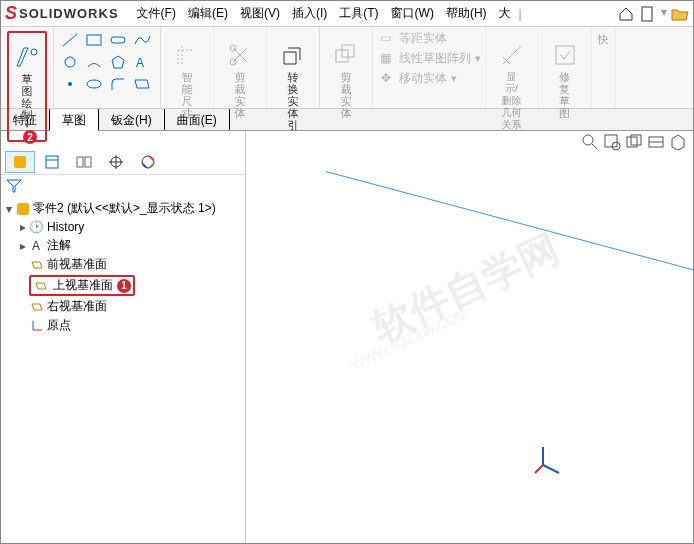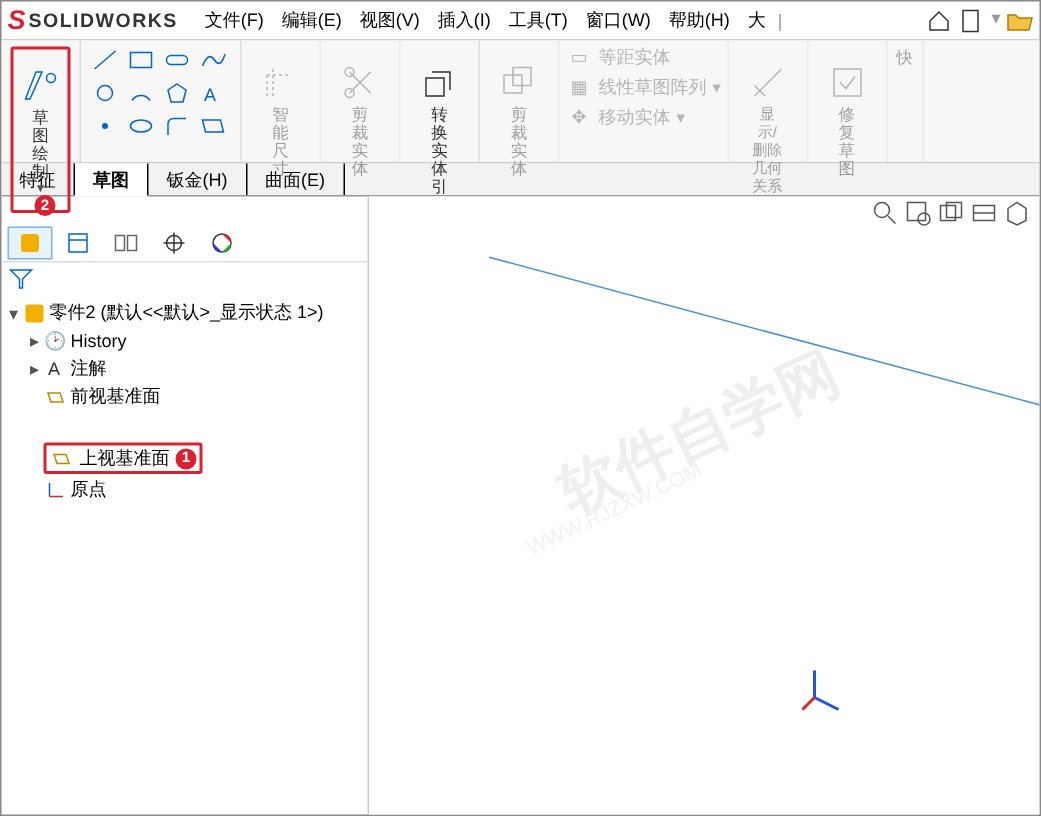--- a/index.html
+++ b/index.html
@@ -17,32 +17,32 @@
 .rib-big{display:flex;flex-direction:column;align-items:center;width:40px;padding:10px;cursor:pointer;}
 .rib-big .ic{width:28px;height:28px;}
 .rib-lbl{font-size:11px;color:#333;text-align:center;line-height:12px;margin-top:2px;}
 .rib-grid{display:grid;grid-template-columns:repeat(4,22px);grid-template-rows:repeat(3,20px);gap:2px;}
 .rib-grid .ic{width:20px;height:18px;}
 .hl1{border:2px solid #d92231;border-radius:2px;}
 .badge{position:absolute;width:14px;height:14px;border-radius:7px;background:#d92231;color:#fff;display:flex;align-items:center;justify-content:center;font-size:10px;font-weight:bold;}
 .disabled{opacity:.45;}
 .tabs{height:22px;display:flex;border-bottom:1px solid #999;background:#f2f2f2;}
 .tab{padding:3px 12px;border-right:1px solid #000000;cursor:pointer;}
-.tab.active{background:#fff;border-bottom:1px solid #fff;margin-bottom:-1px;font-weight:bold;}
+.tab.active{background:#fff;border-bottom:1px solid #fff;margin-bottom:-1px;}
 .main{display:flex;height:calc(544px - 26px - 82px - 22px);}
 .side{width:245px;border-right:1px solid #ccc;display:flex;flex-direction:column;}
 .side-icons{height:26px;display:flex;align-items:center;gap:2px;padding:0 4px;border-bottom:1px solid #ddd;margin-top:18px;}
 .side-icons .ibtn{width:30px;height:22px;display:flex;align-items:center;justify-content:center;border:1px solid transparent;}
 .side-icons .ibtn.active{background:#e5f3ff;border-color:#7eb4ea;}
 .filter-row{height:22px;padding:2px 4px;}
 .tree{flex:1;overflow:auto;padding:2px;}
 .tn{display:flex;align-items:center;padding:1px 0;white-space:nowrap;}
 .tn .arr{width:12px;display:inline-block;text-align:center;color:#555;}
 .tn .ti{width:16px;height:16px;display:inline-flex;align-items:center;justify-content:center;margin-right:2px;}
-.hl2{border:2px solid #d92231;border-radius:2px;display:inline-flex;align-items:center;padding:0 2px;margin-top:20px;}
+.hl2{border:2px solid #d92231;border-radius:2px;display:inline-flex;align-items:center;padding:0 2px;}
 .indent1{padding-left:14px;}
 .canvas{flex:1;position:relative;background:#fff;}
 .view-icons{position:absolute;top:2px;right:6px;display:flex;gap:4px;}
 .plane-line{position:absolute;top:40px;left:80px;width:400px;height:1px;background:#4a90d9;transform:rotate(15deg);transform-origin:left;}
 .wm{position:absolute;top:130px;left:120px;transform:rotate(-25deg);color:#eee;font-size:40px;font-weight:bold;pointer-events:none;}
 .wm2{position:absolute;top:200px;left:100px;transform:rotate(-25deg);color:#f2f2f2;font-size:14px;pointer-events:none;}
 .triad{position:absolute;bottom:70px;right:130px;}
 svg{display:block;}
 .rib-vert{display:flex;flex-direction:column;gap:2px;padding:2px 4px;}
 .rib-small{display:flex;align-items:center;gap:4px;font-size:11px;color:#666;}
@@ -329,20 +329,29 @@
               </svg>
             </span>
           <span class="sel" style="padding:0 2px">上视基准面</span>
           <span class="badge" style="position:relative;margin-left:2px">1</span>
         </span>
       </div>
       <div class="tn indent1">
           <span class="arr"></span>
           <span class="ti">
             <svg width="14" height="14">
+              <path d="M2 4 L10 4 L12 10 L4 10 Z" fill="none" stroke="#b80"></path>
+            </svg>
+          </span>
+          <span>右视基准面</span>
+        </div>
+      <div class="tn indent1">
+          <span class="arr"></span>
+          <span class="ti">
+            <svg width="14" height="14">
               <line x1="3" y1="11" x2="3" y2="2" stroke="#06c"></line>
               <line x1="3" y1="11" x2="12" y2="11" stroke="#d22"></line>
             </svg>
           </span>
           <span>原点</span>
         </div>
     </div>
   </div>
   <div class="canvas">
     <div class="view-icons">

